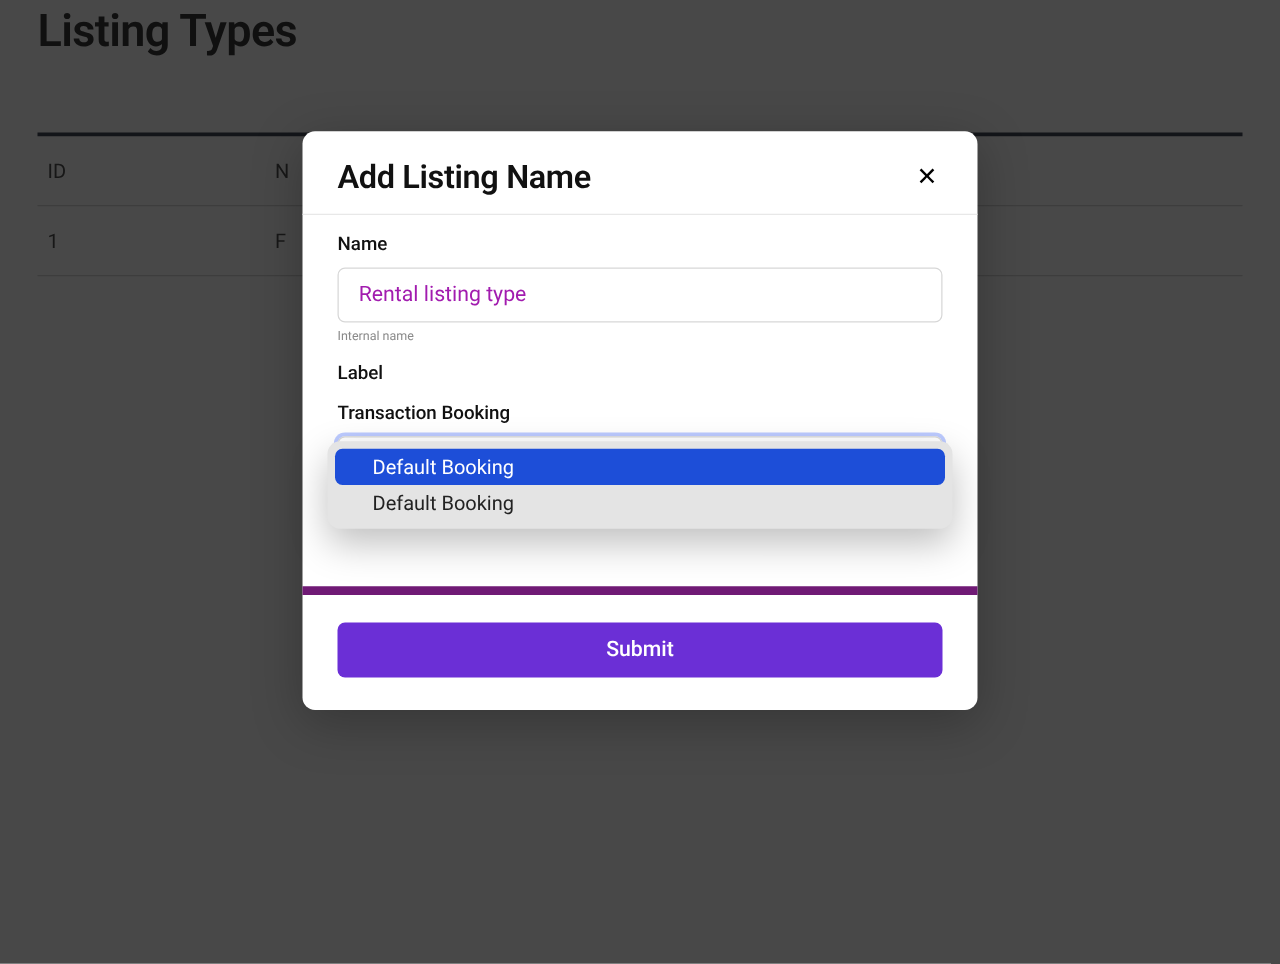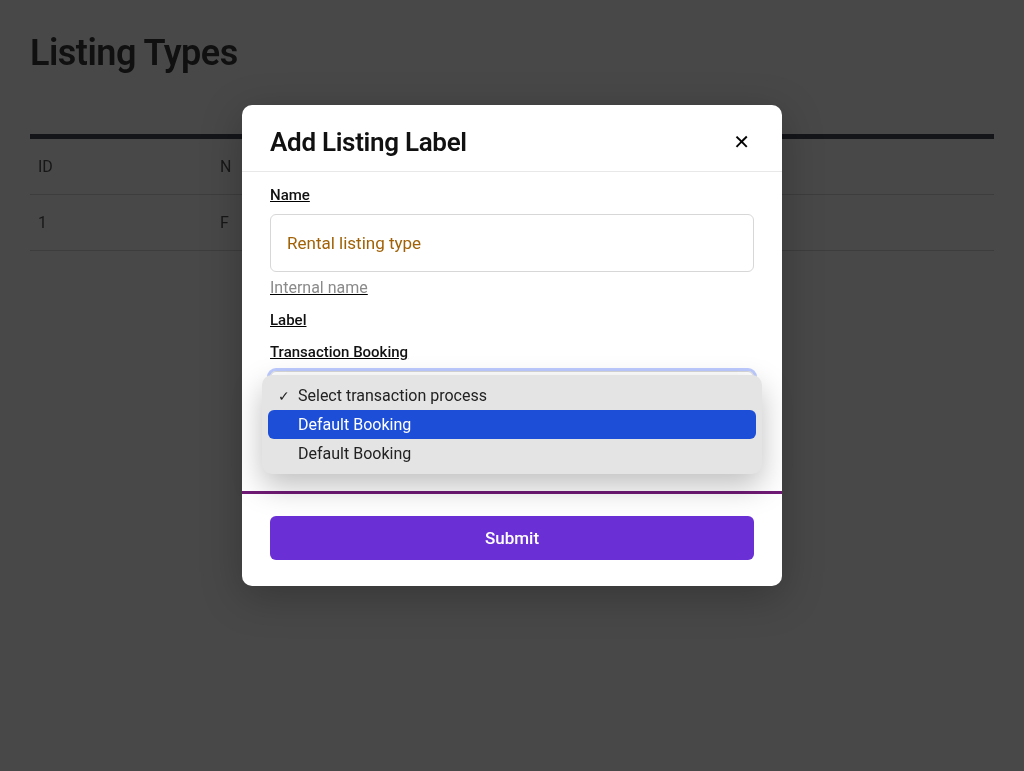--- a/index.html
+++ b/index.html
@@ -5,35 +5,35 @@
     * { box-sizing: border-box; margin: 0; padding: 0; }
     body {
       font-family: -apple-system, BlinkMacSystemFont, "Segoe UI", Roboto, Helvetica, Arial, sans-serif;
       background: #fff;
       width: 1024px;
       height: 771px;
       overflow: hidden;
       position: relative;
     }
     .background-page {
-      padding: 32px 30px;
+      padding: 4px 30px;
     }
     .page-title {
       font-size: 36px;
       font-weight: 600;
       color: #000;
       letter-spacing: -0.5px;
       margin-bottom: 60px;
     }
     .table {
       width: 100%;
     }
     .table-header {
       display: flex;
-      border-top: 5px solid #0f172a;
+      border-top: 3px solid #0f172a;
       border-bottom: 1px solid #ccc;
       padding: 18px 0;
     }
     .table-row {
       display: flex;
       border-bottom: 1px solid #ccc;
       padding: 18px 0;
     }
     .col-id { width: 190px; padding-left: 8px; font-size: 16px; color:#222; }
     .col-name { flex: 1; font-size: 16px; color:#222; }
@@ -74,40 +74,40 @@
       border: none;
       font-size: 20px;
       line-height: 1;
       cursor: pointer;
       color: #000;
       padding: 4px;
     }
     .modal-body {
       padding: 14px 28px 4px 28px;
     }
-    .field { margin-bottom: 14px; text-decoration: underline; }
+    .field { margin-bottom: 14px; }
     .field-label {
       font-size: 15px;
       font-weight: 500;
       color: #111;
       margin-bottom: 10px;
       display: block;
     }
     .text-input {
       width: 100%;
-      height: 58px;
+      height: 44px;
       border: 1px solid #d7d7d7;
       border-radius: 6px;
       padding: 0 16px;
       font-size: 17px;
-      color: #a16207;
+      color: #a21caf;
       font-family: inherit;
     }
     .helper {
-      font-size: 16px;
+      font-size: 10px;
       color: #8a8a8a;
       margin-top: 6px;
     }
     .field.tp { position: relative; margin-bottom: 0; }
 
     .select-shell {
       width: 100%;
       height: 46px;
       border: 1px solid #d7d7d7;
       border-radius: 6px;
@@ -143,21 +143,21 @@
       position: absolute;
       left: 10px;
       font-size: 14px;
     }
     .dropdown-item.highlighted {
       background: #1d4ed8;
       color: #fff;
     }
 
     .modal-footer {
-      border-top: 3px solid #701a75;
+      border-top: 7px solid #701a75;
       padding: 22px 28px 26px 28px;
       margin-top: 70px;
     }
     .submit-btn {
       width: 100%;
       height: 44px;
       border: none;
       border-radius: 6px;
       background: #6b2fd6;
       color: #fff;
@@ -180,21 +180,21 @@
     <div class="table-row">
       <div class="col-id">1</div>
       <div class="col-name">F</div>
     </div>
   </div>
 </div>
 
 <div class="overlay">
   <div class="modal">
     <div class="modal-header">
-      <div class="modal-title">Add Listing Label</div>
+      <div class="modal-title">Add Listing Name</div>
       <button class="close-btn">
         <span>✕</span>
       </button>
     </div>
 
     <div class="modal-body">
 
       <div class="field">
         <label class="field-label">Name</label>
         <input class="text-input" type="text" value="Rental listing type" style="">
@@ -203,23 +203,20 @@
 
       <div class="field">
         <label class="field-label">Label</label>
       </div>
 
       <div class="field tp">
         <label class="field-label">Transaction Booking</label>
         <div class="select-shell"></div>
 
         <div class="dropdown">
-          <div class="dropdown-item checked">
-            <span>Select transaction process</span>
-          </div>
           <div class="dropdown-item highlighted">
             <span>Default Booking</span>
           </div>
           <div class="dropdown-item">
             <span>Default Booking</span>
           </div>
         </div>
       </div>
 
     </div>

